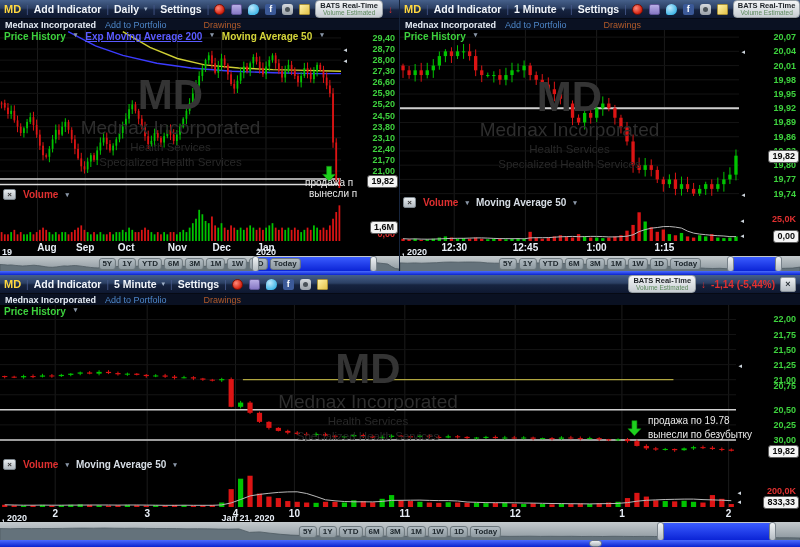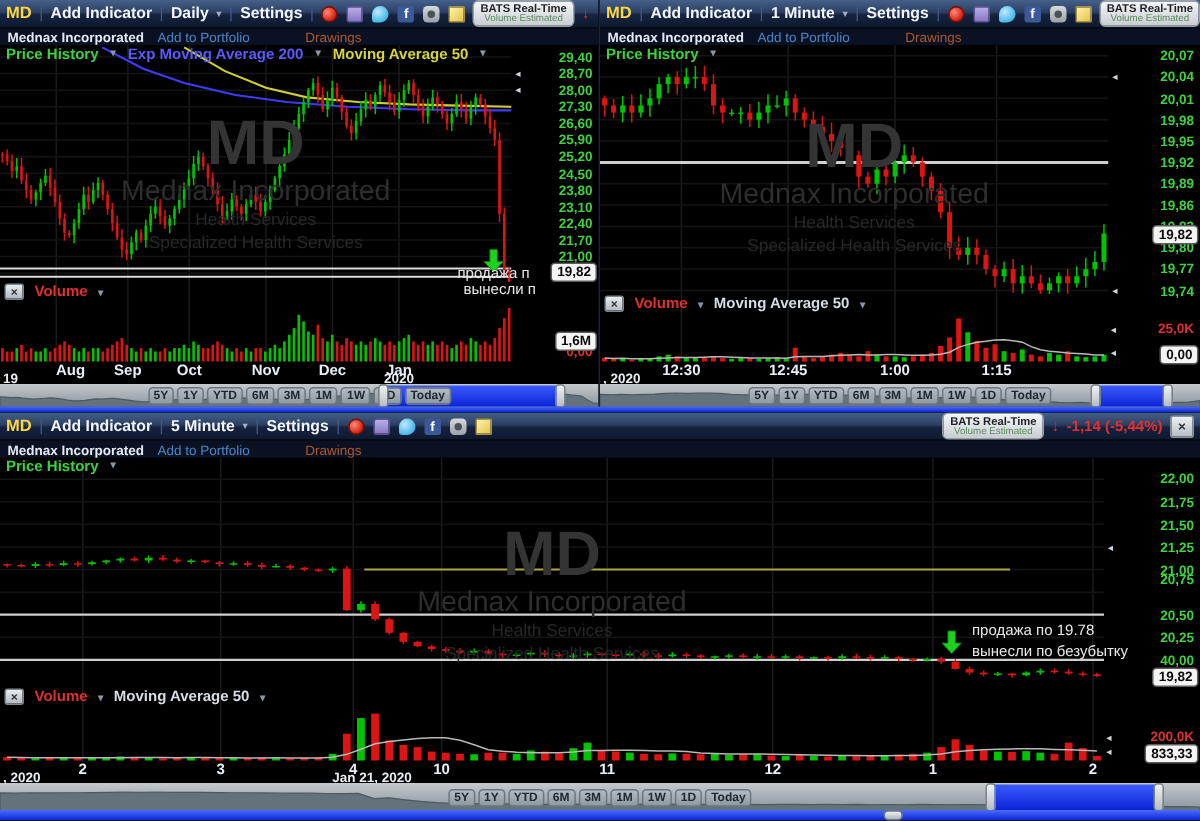--- a/index.html
+++ b/index.html
@@ -361,21 +361,21 @@
         <div class="wm0">MD</div>
         <div class="wm1">Mednax Incorporated</div>
         <div class="wm2">Health Services</div>
         <div class="wm2">Specialized Health Services</div>
       </div>
       <div class="ann" style="left: 305px; top: 147px;">продажа п</div>
       <div class="ann" style="left: 309px; top: 158px;">вынесли п</div>
       <div class="legend">
         <span style="color: rgb(61, 210, 61);">Price History</span>
         <span class="caret">▾</span>
-        <span style="color: rgb(90, 90, 255);">Exp Moving Average 200</span>
+        <span style="color: rgb(90, 90, 255); text-decoration: underline;">Exp Moving Average 200</span>
         <span class="caret">▾</span>
         <span style="color: rgb(214, 214, 58);">Moving Average 50</span>
         <span class="caret">▾</span>
       </div>
       <div class="axis-tick" style="top: 3.92377px;">29,40</div>
       <div class="axis-tick" style="top: 15.0171px;">28,70</div>
       <div class="mark" style="right: 52px; top: 16.0171px;">◂</div>
       <div class="axis-tick" style="top: 26.1103px;">28,00</div>
       <div class="mark" style="right: 52px; top: 27.1103px;">◂</div>
       <div class="axis-tick" style="top: 37.2036px;">27,30</div>
@@ -1058,21 +1058,21 @@
       </div>
       <div class="axis-tick" style="top: 10.4567px;">22,00</div>
       <div class="axis-tick" style="top: 25.5157px;">21,75</div>
       <div class="axis-tick" style="top: 40.5748px;">21,50</div>
       <div class="axis-tick" style="top: 55.6339px;">21,25</div>
       <div class="mark" style="right: 58px; top: 56.6339px;">◂</div>
       <div class="axis-tick" style="top: 70.6929px;">21,00</div>
       <div class="axis-tick" style="top: 77px;">20,75</div>
       <div class="axis-tick" style="top: 100.811px;">20,50</div>
       <div class="axis-tick" style="top: 115.87px;">20,25</div>
-      <div class="axis-tick" style="top: 130.929px;">40,00</div>
+      <div class="axis-tick" style="top: 130.929px;">30,00</div>
       <div class="pricebox" style="top: 139.772px;">19,82</div>
     </div>
   <div class="volzone" style="height: 50px;">
       <svg width="736" height="50">
         <line x1="55.199999999999996" y1="0" x2="55.199999999999996" y2="50" stroke="#1b1b1b" stroke-width="1"></line>
         <line x1="147.20000000000002" y1="0" x2="147.20000000000002" y2="50" stroke="#1b1b1b" stroke-width="1"></line>
         <line x1="235.52" y1="0" x2="235.52" y2="50" stroke="#1b1b1b" stroke-width="1"></line>
         <line x1="294.40000000000003" y1="0" x2="294.40000000000003" y2="50" stroke="#1b1b1b" stroke-width="1"></line>
         <line x1="404.8" y1="0" x2="404.8" y2="50" stroke="#1b1b1b" stroke-width="1"></line>
         <line x1="515.1999999999999" y1="0" x2="515.1999999999999" y2="50" stroke="#1b1b1b" stroke-width="1"></line>

